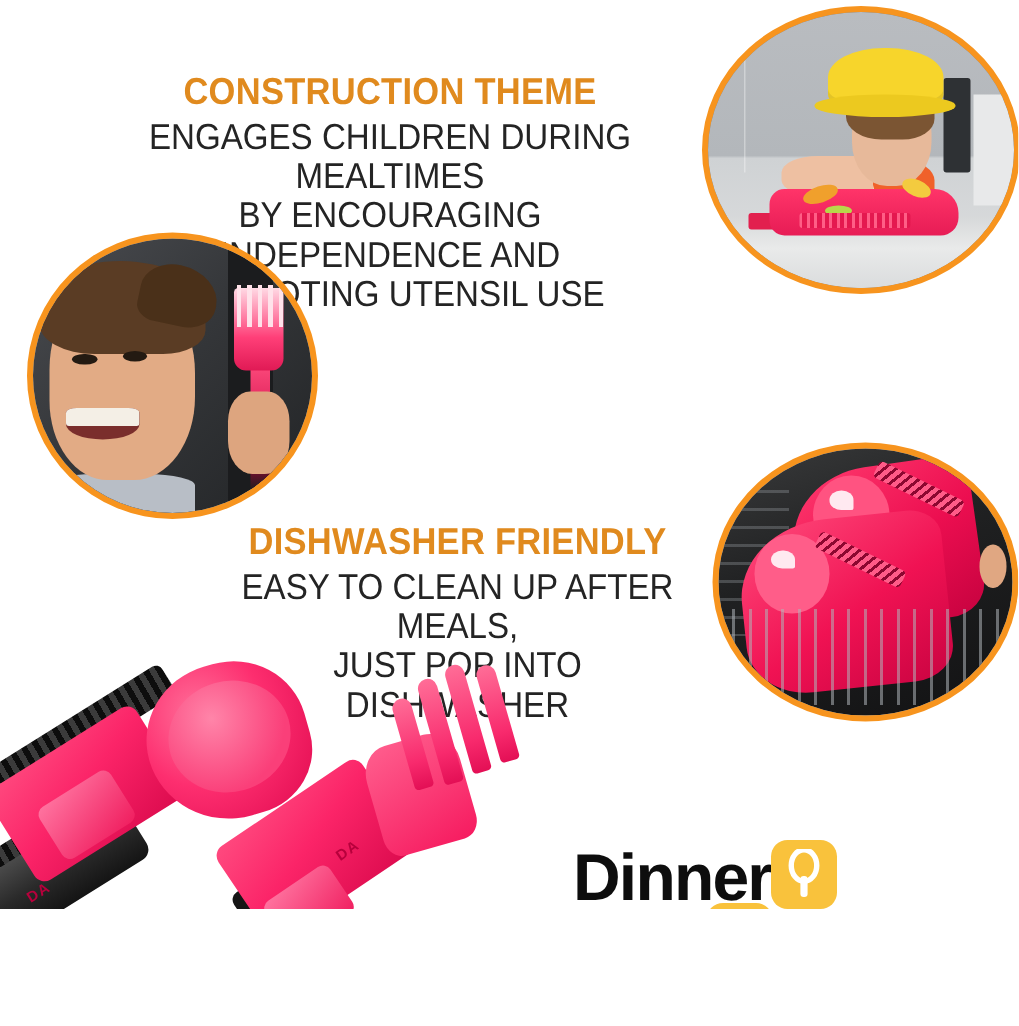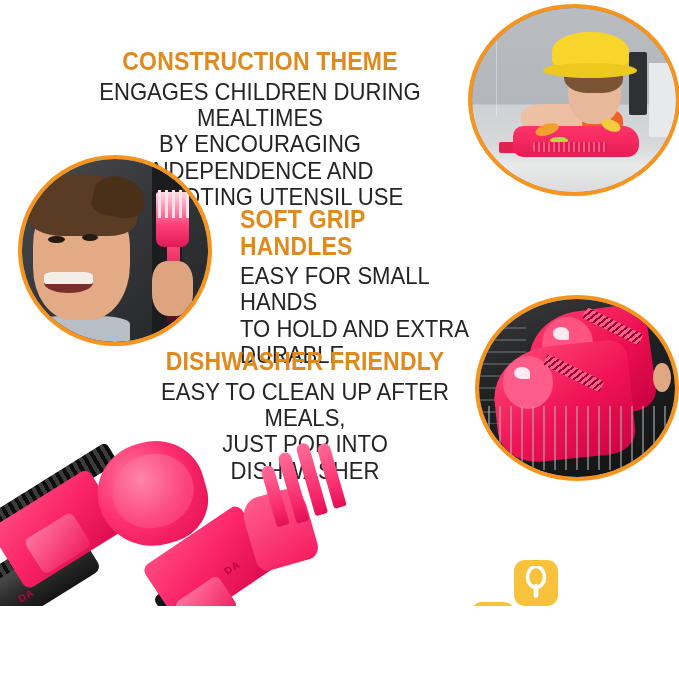--- a/index.html
+++ b/index.html
@@ -457,26 +457,20 @@
           <div class="sm-teeth"></div>
         </div>
         <div class="sm-fork-handle"></div>
         <div class="sm-hand"></div>
         <div class="sm-fork-head"></div>
         <div class="sm-fork-tines"></div>
       </div>
     </div>
   </div>
 
-  <div class="feature-block" id="block-grip">
-    <div class="feature-heading" data-bind="features.1.heading">SOFT GRIP HANDLES</div>
-    <div class="feature-body" data-bind="features.1.body">EASY FOR SMALL HANDS
-TO HOLD AND EXTRA
-DURABLE</div>
-  </div>
 
   <div class="photo-bubble" id="bubble-dishwasher">
     <div class="photo-inner">
       <div class="scene-dish">
         <div class="dw-rack2"></div>
         <div class="dw-spoon-back"></div>
         <div class="dw-bowl-a"></div>
         <div class="dw-glint-a"></div>
         <div class="dw-tread-a"></div>
         <div class="dw-spoon-front"></div>
@@ -522,20 +516,21 @@
         <div class="fk-tine"></div>
         <div class="fk-tine"></div>
         <div class="fk-tine"></div>
       </div>
     </div>
 
   </div>
 
   <div id="brand-logo">
 
+    <div class="logo-word" id="logo-word-dinner" data-bind="brand.word_one">Dinner</div>
 
     <div class="logo-tile" id="logo-tile-spoon">
       <div class="tile-glyph">
         <svg width="26" height="34" viewBox="0 0 26 34" aria-hidden="true">
           <ellipse cx="13" cy="11" rx="8.5" ry="10.5" fill="none" stroke="#FFFFFF" stroke-width="3.6"></ellipse>
           <rect x="10.6" y="18" width="4.8" height="14" rx="2.2" fill="#FFFFFF"></rect>
         </svg>
       </div>
     </div>
 

